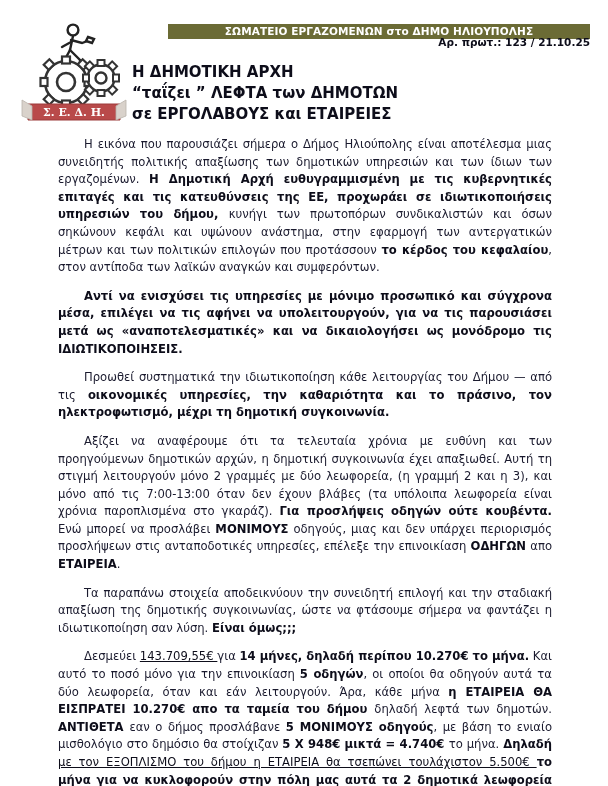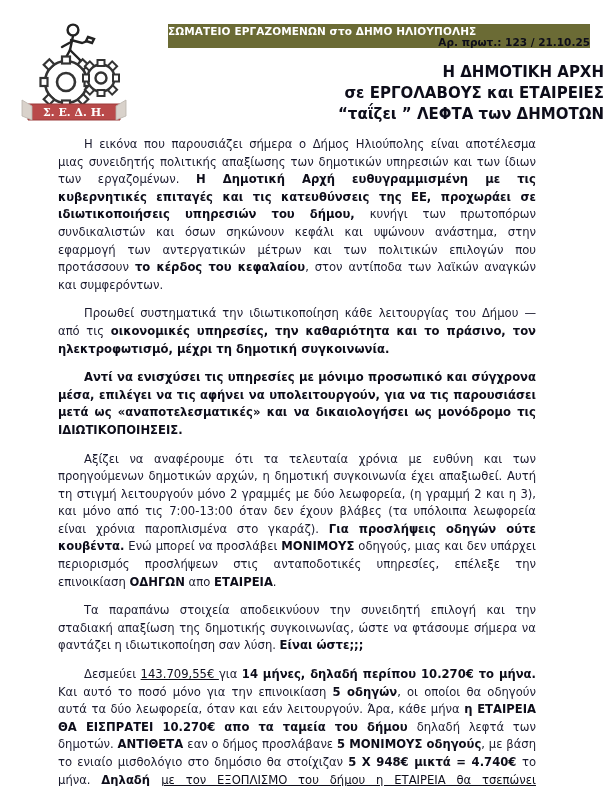--- a/index.html
+++ b/index.html
@@ -34,63 +34,64 @@
     width: 112px;
     height: 108px;
   }
   .logo svg { display: block; }
 
   .banner {
     position: absolute;
     left: 168px;
     top: 24px;
     width: 422px;
-    height: 24px;
+    height: 15px;
     background: #6b6b35;
     color: #ffffff;
     font-size: 10.5px;
     font-weight: bold;
     letter-spacing: .1px;
+    text-align: center;
     line-height: 15px;
     white-space: nowrap;
     overflow: hidden;
   }
   .protocol {
     position: absolute;
     right: 18px;
     top: 36px;
     font-size: 10.5px;
     font-weight: bold;
     color: #0d0d1a;
     white-space: nowrap;
   }
   .title-block {
     position: absolute;
-    left: 144px;
+    left: 132px;
     top: 62px;
     width: 460px;
-    text-align: right;
+    text-align: left;
   }
   .title-line {
     font-size: 15px;
     font-weight: bold;
     color: #0d0d1a;
     line-height: 21px;
     white-space: nowrap;
   }
 
   
   .content {
     position: absolute;
     left: 58px;
     top: 136px;
     width: 494px;
   }
   p.para {
-    margin: 0 16px 11px 0;
+    margin: 0 0 11px 0;
     font-size: 11.6px;
     line-height: 17.6px;
     text-align: justify;
     text-indent: 26px;
     color: #1a1a2e;
     -webkit-hyphens: none;
     hyphens: none;
   }
   p.para:last-child { margin-bottom: 0; }
   b, .b { font-weight: bold; color: #0d0d1a; }
@@ -154,27 +155,27 @@
         </g>
       </svg>
     </div>
 
     <div class="banner">ΣΩΜΑΤΕΙΟ ΕΡΓΑΖΟΜΕΝΩΝ στο ΔΗΜΟ ΗΛΙΟΥΠΟΛΗΣ</div>
 
     <div class="protocol">Αρ. πρωτ.: 123 / 21.10.25</div>
 
     <div class="title-block">
       <div class="title-line">Η ΔΗΜΟΤΙΚΗ ΑΡΧΗ</div>
+      <div class="title-line">“ταΐζει ” ΛΕΦΤΑ των ΔΗΜΟΤΩΝ</div>
       <div class="title-line">σε ΕΡΓΟΛΑΒΟΥΣ και ΕΤΑΙΡΕΙΕΣ</div>
-      <div class="title-line">“ταΐζει ” ΛΕΦΤΑ των ΔΗΜΟΤΩΝ</div>
     </div>
   </div>
 
   <div class="content" id="body-content">
       <p class="para"><span>Η εικόνα που παρουσιάζει σήμερα ο Δήμος Ηλιούπολης είναι αποτέλεσμα μιας συνειδητής πολιτικής απαξίωσης των δημοτικών υπηρεσιών και των ίδιων των εργαζομένων. </span><span class="b">Η Δημοτική Αρχή ευθυγραμμισμένη με τις κυβερνητικές επιταγές και τις κατευθύνσεις της ΕΕ, προχωράει σε ιδιωτικοποιήσεις υπηρεσιών του δήμου, </span><span>κυνήγι των πρωτοπόρων συνδικαλιστών και όσων σηκώνουν κεφάλι και υψώνουν ανάστημα, στην εφαρμογή των αντεργατικών μέτρων και των πολιτικών επιλογών που προτάσσουν </span><span class="b">το κέρδος του κεφαλαίου</span><span>, στον αντίποδα των λαϊκών αναγκών και συμφερόντων.</span></p>
+      <p class="para"><span class="b">Αντί να ενισχύσει τις υπηρεσίες με μόνιμο προσωπικό και σύγχρονα μέσα, επιλέγει να τις αφήνει να υπολειτουργούν, για να τις παρουσιάσει μετά ως «αναποτελεσματικές» και να δικαιολογήσει ως μονόδρομο τις ΙΔΙΩΤΙΚΟΠΟΙΗΣΕΙΣ.</span></p>
       <p class="para"><span>Προωθεί συστηματικά την ιδιωτικοποίηση κάθε λειτουργίας του Δήμου — από τις </span><span class="b">οικονομικές υπηρεσίες, την καθαριότητα και το πράσινο, τον ηλεκτροφωτισμό, μέχρι τη δημοτική συγκοινωνία.</span></p>
-      <p class="para"><span class="b">Αντί να ενισχύσει τις υπηρεσίες με μόνιμο προσωπικό και σύγχρονα μέσα, επιλέγει να τις αφήνει να υπολειτουργούν, για να τις παρουσιάσει μετά ως «αναποτελεσματικές» και να δικαιολογήσει ως μονόδρομο τις ΙΔΙΩΤΙΚΟΠΟΙΗΣΕΙΣ.</span></p>
       <p class="para"><span>Αξίζει να αναφέρουμε ότι τα τελευταία χρόνια με ευθύνη και των προηγούμενων δημοτικών αρχών, η δημοτική συγκοινωνία έχει απαξιωθεί. Αυτή τη στιγμή λειτουργούν μόνο 2 γραμμές με δύο λεωφορεία, (η γραμμή 2 και η 3), και μόνο από τις 7:00-13:00 όταν δεν έχουν βλάβες  (τα υπόλοιπα λεωφορεία είναι χρόνια παροπλισμένα στο γκαράζ). </span><span class="b">Για προσλήψεις οδηγών ούτε κουβέντα.</span><span> Ενώ μπορεί να προσλάβει </span><span class="b">ΜΟΝΙΜΟΥΣ</span><span> οδηγούς, μιας και δεν υπάρχει περιορισμός προσλήψεων στις ανταποδοτικές υπηρεσίες, επέλεξε την επινοικίαση </span><span class="b">ΟΔΗΓΩΝ</span><span> απο </span><span class="b">ΕΤΑΙΡΕΙΑ</span><span>.</span></p>
-      <p class="para"><span>Τα παραπάνω στοιχεία αποδεικνύουν την συνειδητή επιλογή και την σταδιακή απαξίωση της δημοτικής συγκοινωνίας, ώστε να φτάσουμε σήμερα να φαντάζει η ιδιωτικοποίηση σαν λύση. </span><span class="b">Είναι ώστε;;;</span></p>
+      <p class="para"><span>Τα παραπάνω στοιχεία αποδεικνύουν την συνειδητή επιλογή και την σταδιακή απαξίωση της δημοτικής συγκοινωνίας, ώστε να φτάσουμε σήμερα να φαντάζει η ιδιωτικοποίηση σαν λύση. </span><span class="b">Είναι όμως;;;</span></p>
       <p class="para"><span>Δεσμεύει </span><span class="ub">143.709,55€ </span><span>για </span><span class="b">14 μήνες, δηλαδή περίπου 10.270€ το μήνα.</span><span> Και αυτό το ποσό μόνο για την επινοικίαση </span><span class="b">5 οδηγών</span><span>, οι οποίοι θα οδηγούν αυτά τα δύο λεωφορεία, όταν και εάν λειτουργούν. Άρα, κάθε μήνα </span><span class="b">η ΕΤΑΙΡΕΙΑ ΘΑ ΕΙΣΠΡΑΤΕΙ 10.270€ απο τα ταμεία του δήμου </span><span>δηλαδή λεφτά των δημοτών. </span><span class="b">ΑΝΤΙΘΕΤΑ </span><span>εαν ο δήμος προσλάβανε </span><span class="b">5 ΜΟΝΙΜΟΥΣ οδηγούς</span><span>, με βάση το ενιαίο μισθολόγιο στο δημόσιο θα στοίχιζαν </span><span class="b">5 Χ 948€ μικτά = 4.740€ </span><span>το μήνα. </span><span class="b">Δηλαδή </span><span class="ub">με τον ΕΞΟΠΛΙΣΜΟ του δήμου η ΕΤΑΙΡΕΙΑ θα τσεπώνει τουλάχιστον 5.500€ </span><span class="b">το μήνα για να κυκλοφορούν στην πόλη μας αυτά τα 2 δημοτικά λεωφορεία που υπάρχουν.</span></p>
     </div>
 
 </div>
 
 </body></html>

